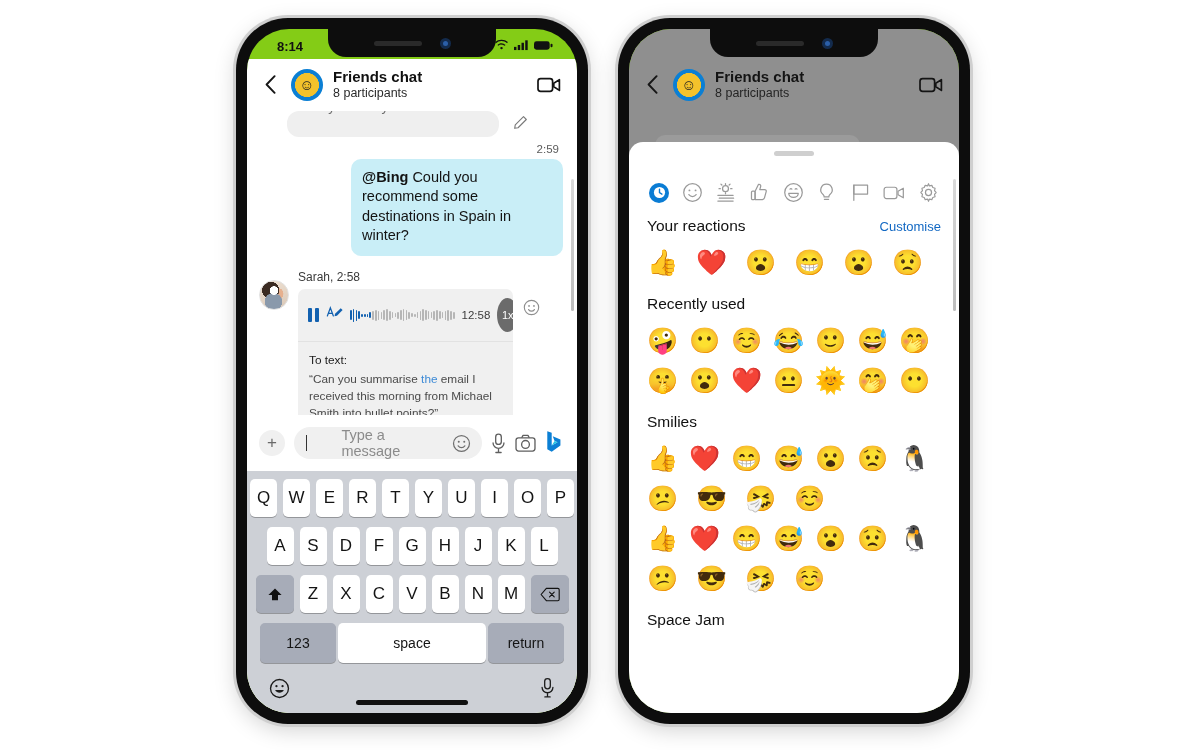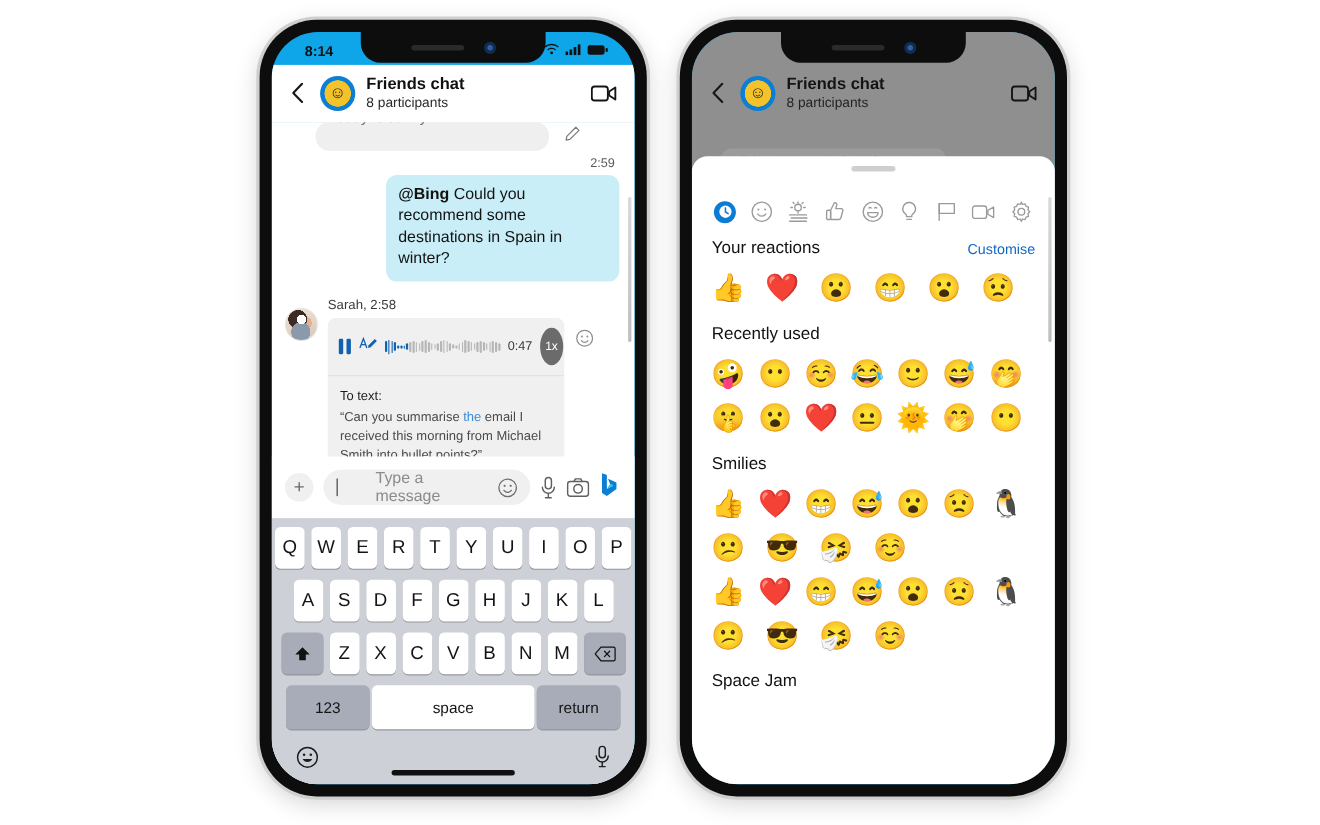--- a/index.html
+++ b/index.html
@@ -18,21 +18,21 @@
     border-radius: 52px;
     box-shadow: 0 0 0 3px #cfcfcf, 0 6px 22px rgba(0,0,0,.18);
     overflow: hidden;
   }
   .phone.left  { left: 236px; top: 18px;  width: 352px; height: 706px; }
   .phone.right { left: 618px; top: 18px;  width: 352px; height: 706px; }
 
   .screen {
     position: absolute;
     left: 11px; top: 11px; right: 11px; bottom: 11px;
-    background: #0ea5e9;
+    background: #84cc16;
     border-radius: 42px;
     overflow: hidden;
   }
   .notch {
     position: absolute; left: 50%; top: 0; transform: translateX(-50%);
     width: 168px; height: 28px; background: #0d0d0d;
     border-bottom-left-radius: 18px; border-bottom-right-radius: 18px;
     z-index: 40;
     display:flex; align-items:center; justify-content:center; gap:18px;
   }
@@ -362,21 +362,21 @@
                       <i style="height: 6px; background: rgb(182, 182, 182);"></i>
                       <i style="height: 9px; background: rgb(182, 182, 182);"></i>
                       <i style="height: 11px; background: rgb(182, 182, 182);"></i>
                       <i style="height: 8px; background: rgb(182, 182, 182);"></i>
                       <i style="height: 6px; background: rgb(182, 182, 182);"></i>
                       <i style="height: 9px; background: rgb(182, 182, 182);"></i>
                       <i style="height: 11px; background: rgb(182, 182, 182);"></i>
                       <i style="height: 9px; background: rgb(182, 182, 182);"></i>
                       <i style="height: 7px; background: rgb(182, 182, 182);"></i>
                     </div>
-                  <div class="voice-dur">0:47</div>
+                  <div class="voice-dur">12:58</div>
                   <div class="speed-pill">1x</div>
                 </div>
                 <div class="voice-text">
                   <span class="lbl">To text:</span>
                   <span>“Can you summarise </span><span class="hl">the</span><span> email I received this morning from Michael Smith into bullet points?”</span>
                 </div>
               </div>
               <div class="react-smiley">
                 <svg width="17" height="17" viewBox="0 0 18 18">
                     <circle cx="9" cy="9" r="7.6" stroke="#8d8d8d" stroke-width="1.2" fill="none"></circle>

